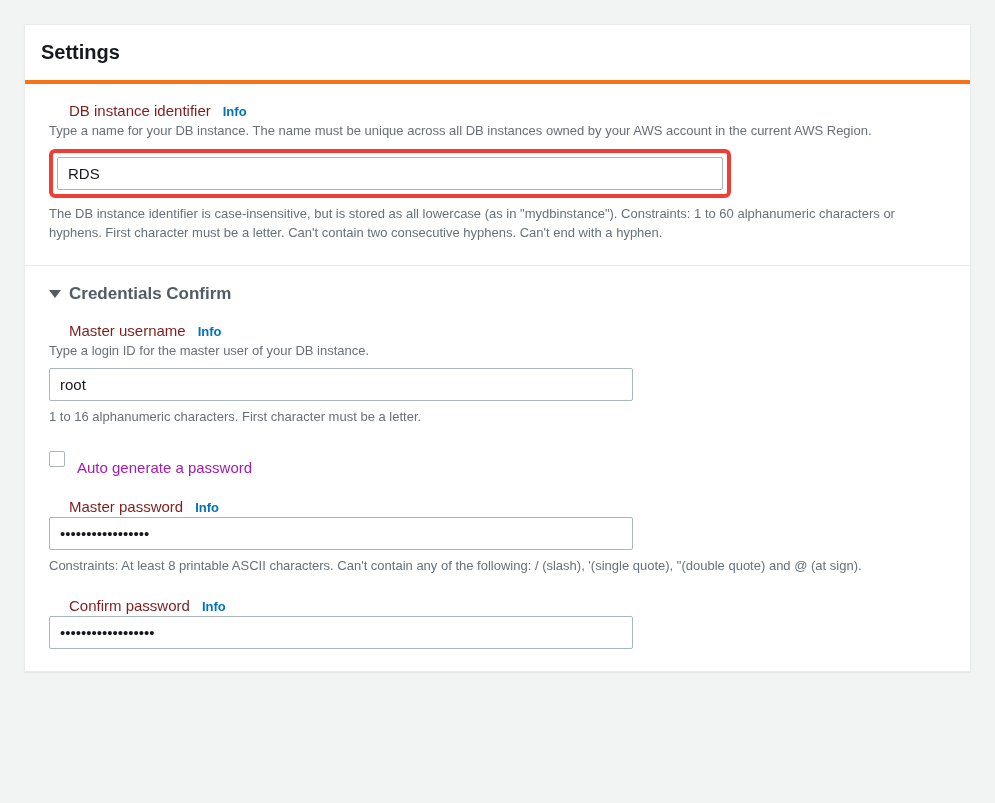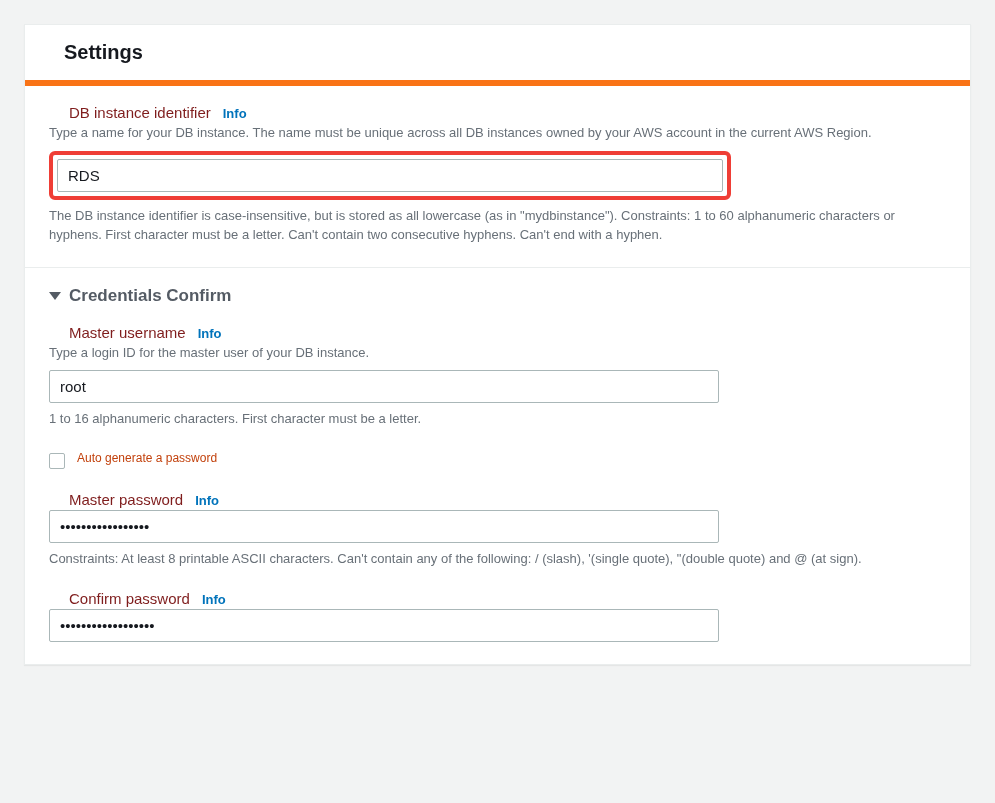--- a/index.html
+++ b/index.html
@@ -9,22 +9,22 @@
     background: #f2f3f3;
     font-family: "Amazon Ember", "Helvetica Neue", Arial, sans-serif;
     color: #16191f;
   }
   .panel {
     background: #fff;
     border: 1px solid #eaeded;
     box-shadow: 0 1px 1px rgba(0,0,0,0.05);
   }
   .panel-header {
-    padding: 16px 39px;
-    border-bottom: 6px solid #f97316;
+    padding: 16px 16px;
+    border-bottom: 4px solid #f97316;
   }
   .panel-header h2 {
     margin: 0;
     font-size: 20px;
     font-weight: 700;
     color: #16191f;
   }
   .panel-section {
     padding: 18px 24px 22px 24px;
   }
@@ -56,21 +56,21 @@
     margin: 0 0 8px 0;
     line-height: 1.5;
   }
   .field-hint {
     font-size: 13px;
     color: #687078;
     margin: 6px 0 0 0;
     line-height: 1.5;
   }
   .text-input {
-    width: 670px;
+    width: 584px;
     max-width: 100%;
     padding: 7px 10px;
     font-size: 15px;
     border: 1px solid #aab7b8;
     border-radius: 2px;
     color: #16191f;
     outline: none;
     font-family: inherit;
   }
   .highlight-box {
@@ -116,22 +116,23 @@
     height: 16px;
     border: 1px solid #aab7b8;
     border-radius: 2px;
     background: #fff;
     margin-top: 2px;
     flex-shrink: 0;
     cursor: pointer;
   }
   .checkbox-texts { display: flex; flex-direction: column; }
   .checkbox-label {
-    font-size: 12px;
-    color: #c2410c;
+    font-size: 15px;
+    color: #a21caf;
+    margin-top: 10px;
   }
   .checkbox-desc {
     font-size: 13px;
     color: #687078;
     margin-top: 2px;
   }
 </style>
 </head>
 <body>
 

